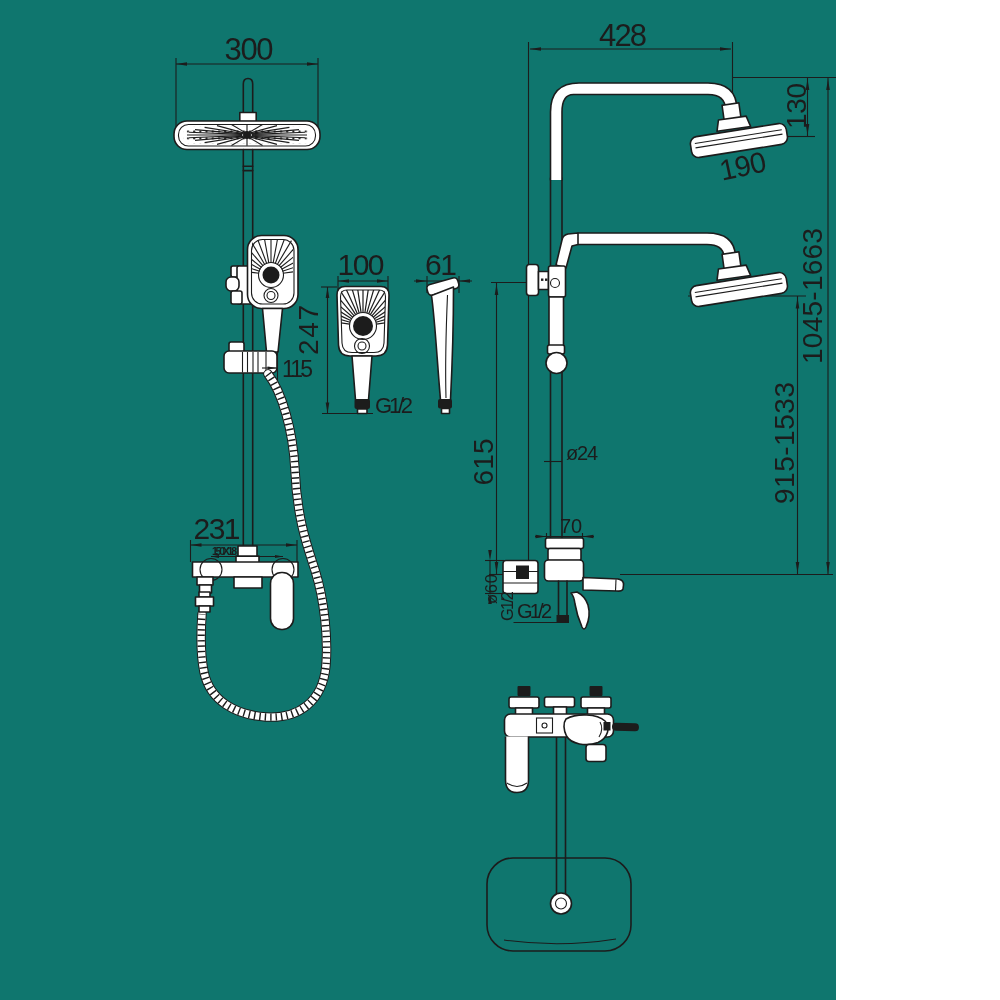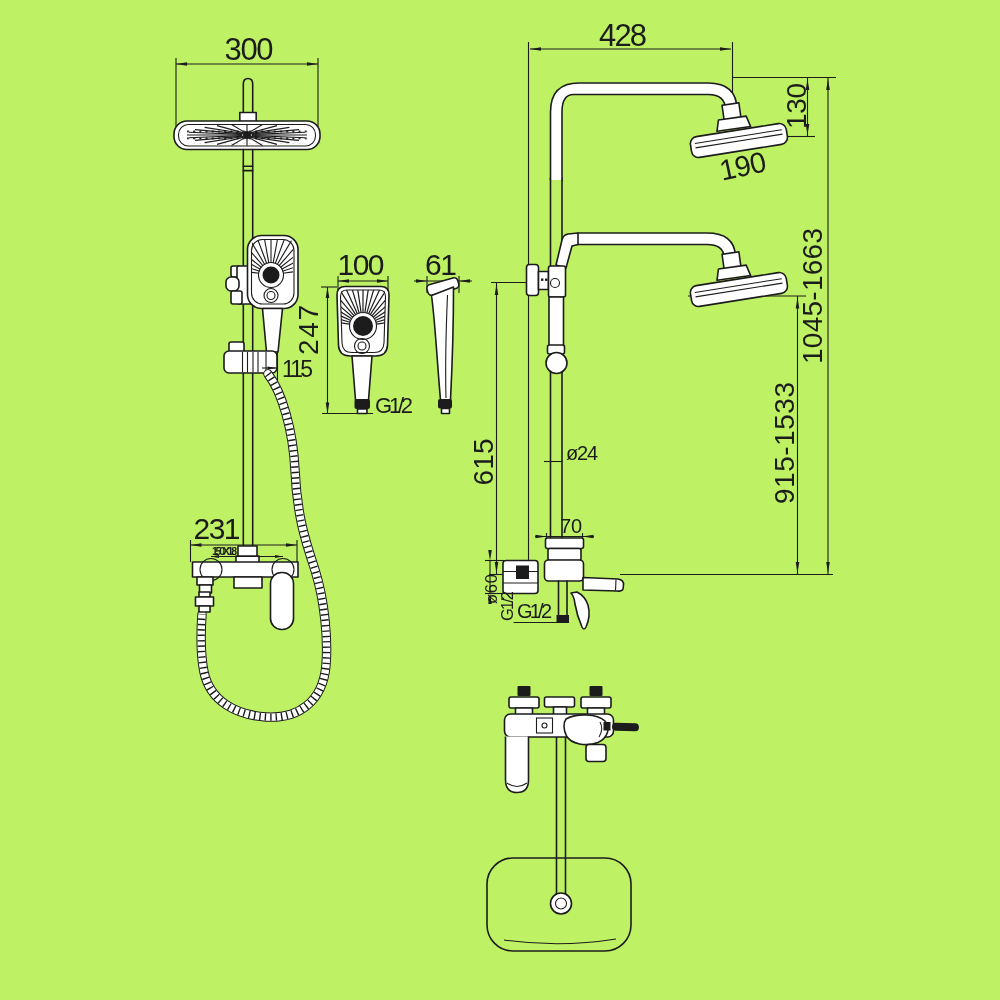--- a/index.html
+++ b/index.html
@@ -1,16 +1,16 @@
 <!DOCTYPE html>
 <html><head>
 <meta charset="utf-8">
 <style>
 html,body{margin:0;padding:0;background:#fff;}
-#stage{width:1000px;height:1000px;position:relative;background:#bef264;overflow:hidden;}
+#stage{width:836px;height:1000px;position:relative;background:#0f766e;overflow:hidden;}
 text{font-family:"Liberation Sans",sans-serif;fill:#1c1c1c;}
 .o{stroke:#1c1c1c;stroke-width:1.6;fill:none;stroke-linecap:round;stroke-linejoin:round;}
 .ow{stroke:#1c1c1c;stroke-width:1.6;fill:#fff;stroke-linejoin:round;}
 .d{stroke:#1c1c1c;stroke-width:1.1;fill:none;}
 .ar{fill:#1c1c1c;stroke:none;}
 .blk{fill:#1c1c1c;stroke:none;}
 .hA{stroke:#1c1c1c;stroke-width:9.4;fill:none;stroke-linecap:round;}
 .hB{stroke:#fff;stroke-width:7.4;fill:none;stroke-linecap:round;}
 .hC{stroke:#1c1c1c;stroke-width:7.4;fill:none;stroke-dasharray:1.4 4;}
 .fw{fill:#fff;stroke:none;}

